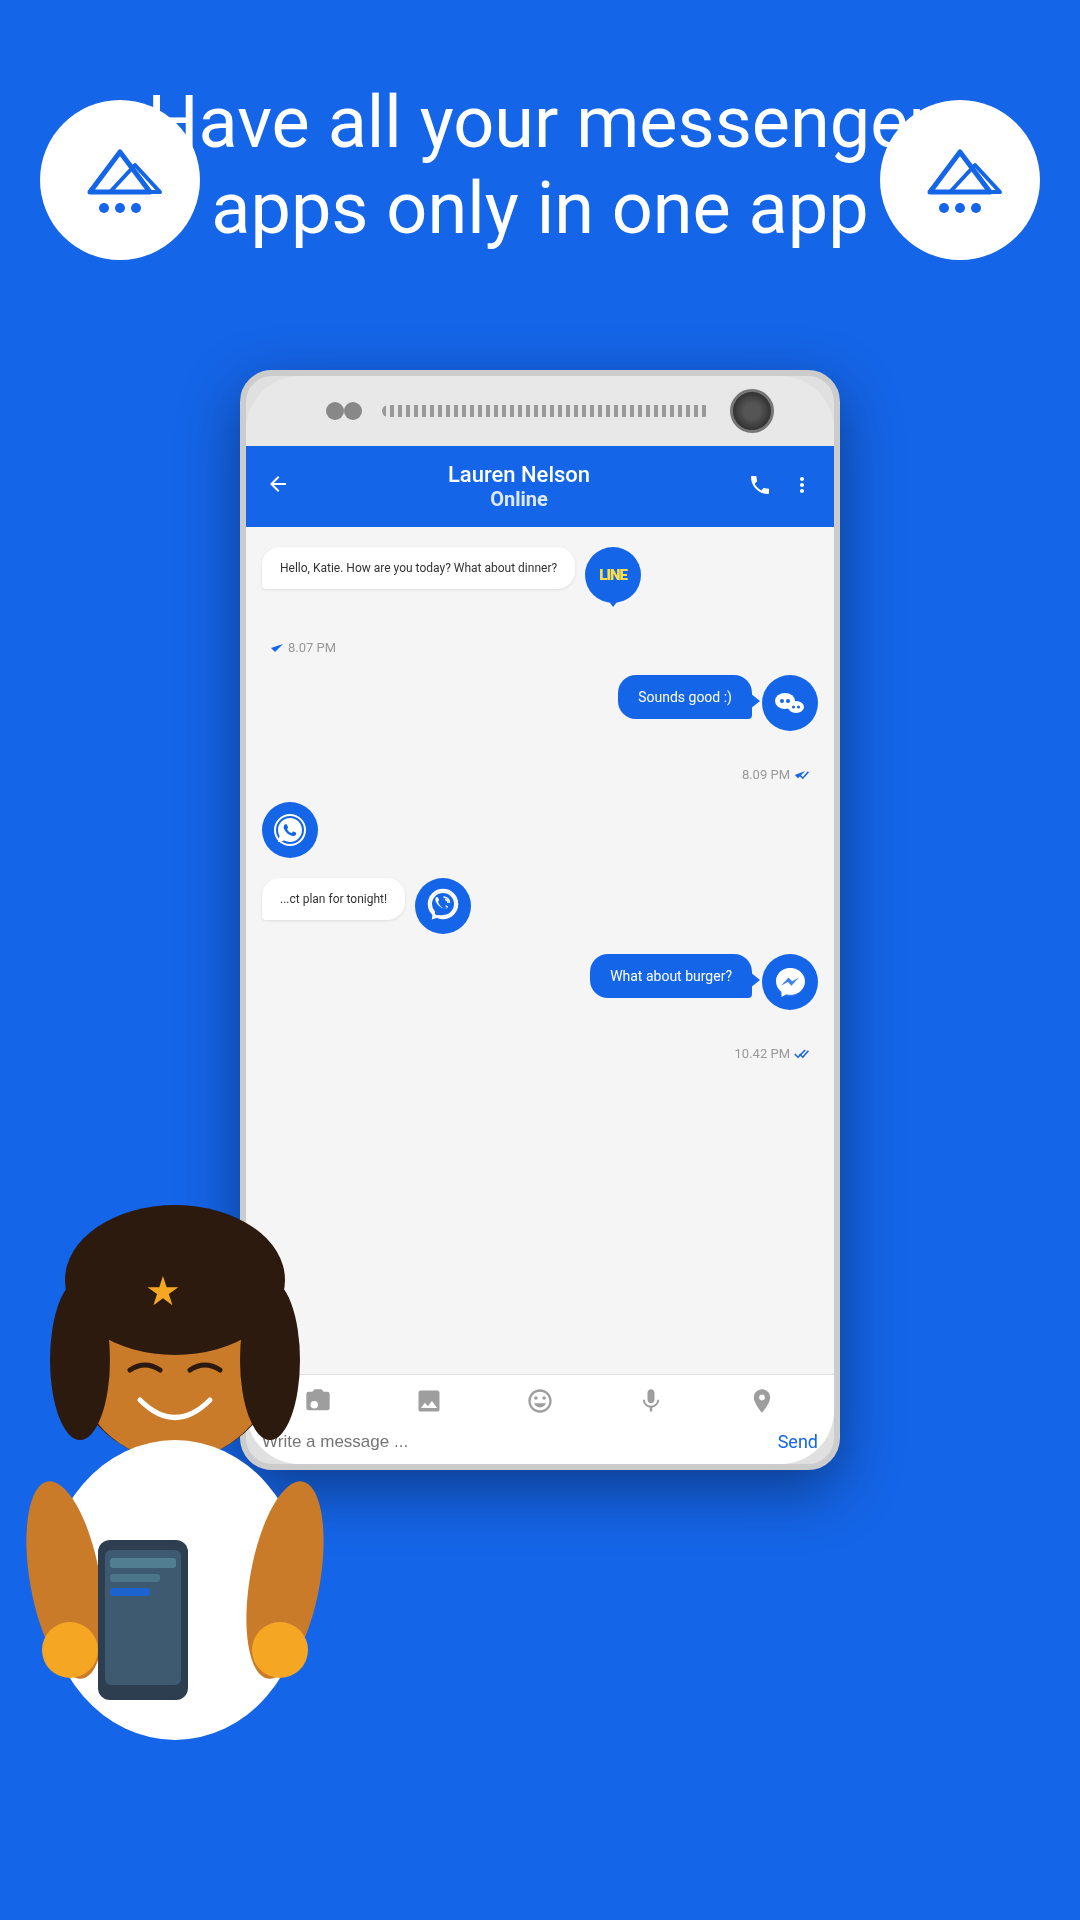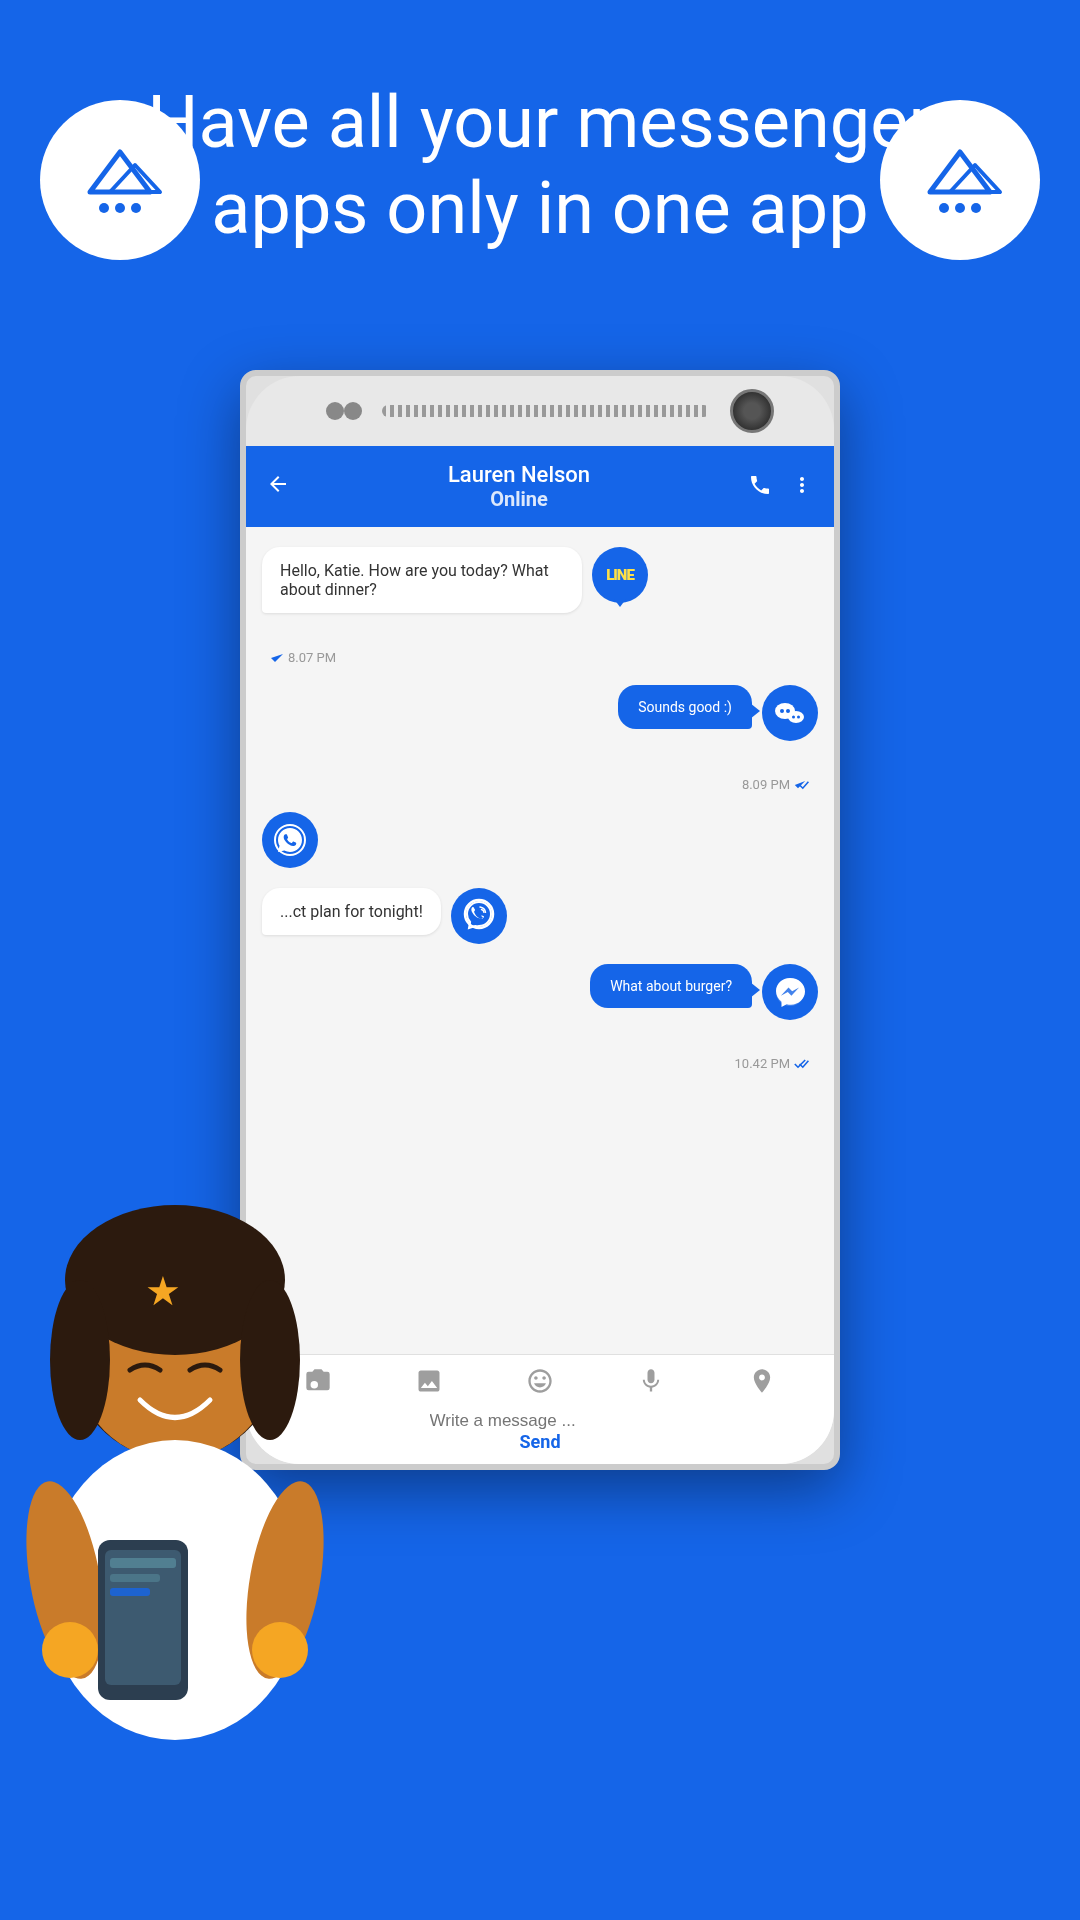--- a/index.html
+++ b/index.html
@@ -76,21 +76,21 @@
 
     
     .phone-mockup {
       position: absolute;
       top: 370px;
       left: 50%;
       transform: translateX(-50%);
       width: 600px;
       height: 1100px;
       background: #e0e0e0;
-      border-radius: 16px;
+      border-radius: 32px;
       border: 6px solid #ccc;
       box-shadow: 0 20px 60px rgba(0,0,0,0.4);
       overflow: hidden;
     }
 
     .phone-top-bar {
       height: 70px;
       background: #e8e8e8;
       display: flex;
       align-items: center;
@@ -201,21 +201,21 @@
     .msg-row.outgoing {
       flex-direction: row-reverse;
     }
 
     
     .msg-bubble-received {
       background: white;
       border-radius: 18px 18px 18px 4px;
       padding: 14px 18px;
       max-width: 320px;
-      font-size: 16px;
+      font-size: 12px;
       color: #333;
       box-shadow: 0 1px 3px rgba(0,0,0,0.1);
     }
 
     
     .msg-bubble-sent {
       background: #1565E8;
       border-radius: 18px 18px 4px 18px;
       padding: 14px 20px;
       max-width: 280px;
@@ -317,37 +317,35 @@
 
     .chat-input-icons {
       display: flex;
       align-items: center;
       justify-content: space-around;
       margin-bottom: 12px;
     }
 
     .chat-input-row {
       display: flex;
-      align-items: center;
-      flex-direction: column;
     }
 
     .chat-input-field {
       flex: 1;
       border: none;
       background: transparent;
       font-size: 17px;
       color: #999;
       outline: none;
     }
 
     .chat-send-btn {
       color: #1565E8;
       font-size: 18px;
-      font-weight: 700;
+      font-weight: 400;
       cursor: pointer;
     }
 
     
     .sent-wrapper {
       display: flex;
       flex-direction: column;
       align-items: flex-end;
     }
 

